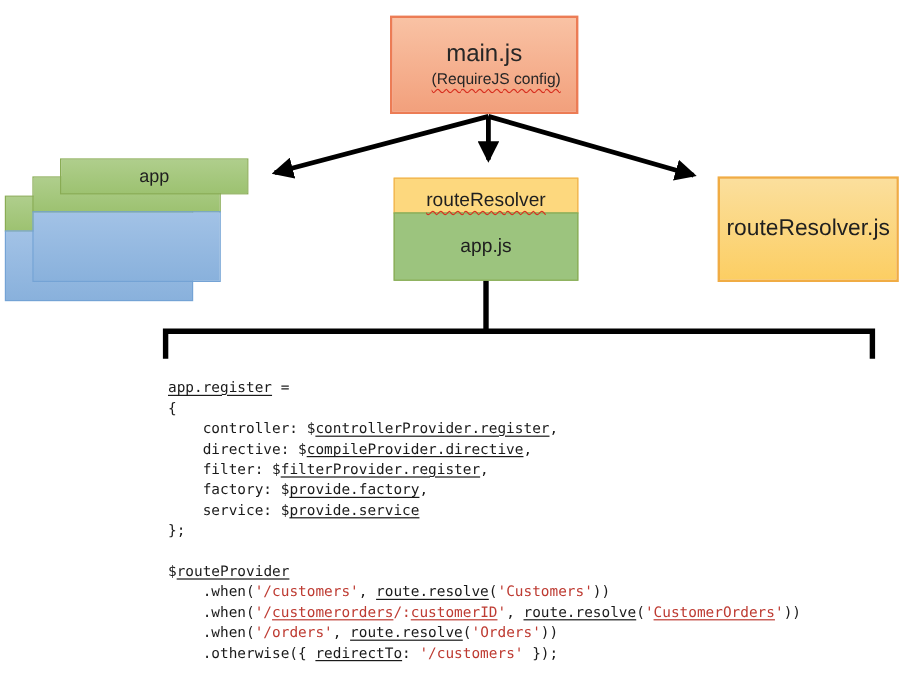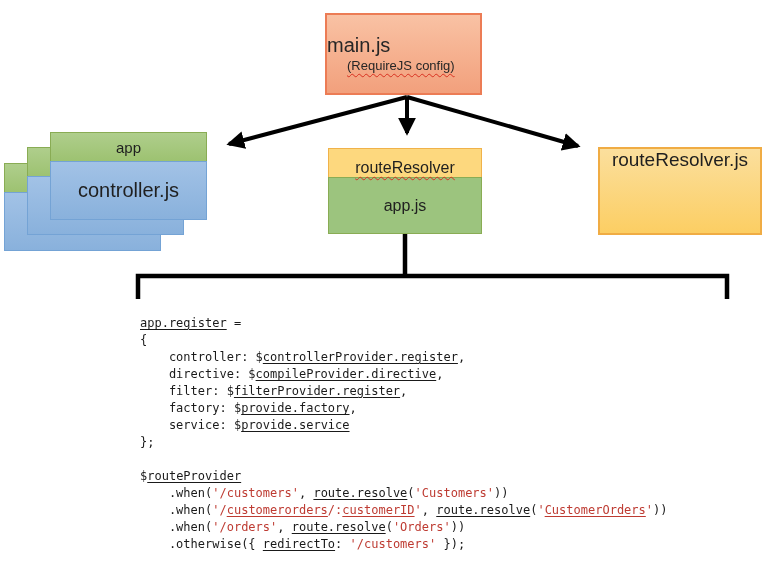--- a/index.html
+++ b/index.html
@@ -2,21 +2,21 @@
 <html style="--main-fill-top: #F9C2A4; --main-fill-bottom: #F2A07C; --main-border: #EC7C55; --green-fill-top: #AFCE8C; --green-fill-bottom: #9DC271; --green-border: #89AC54; --green2-fill: #9CC47E; --blue-fill-top: #A2C2E6; --blue-fill-bottom: #89B1DC; --blue-border: #74A3D5; --yellow-fill: #FDD87E; --yellow-border: #F0B24A; --gold-fill-top: #FBDF9D; --gold-fill-bottom: #FCCE63; --gold-border: #F0AC44; --code-text: #1A1A1A; --string-red: #BE3B32; --wavy-red: #D83020; --line-black: #000000;"><head>
 <meta charset="utf-8">
 <style>
   html,body { margin:0; padding:0; background:#fff; }
   .canvas {
     position:relative; width:765px; height:561px; background:#ffffff;
     font-family:"Liberation Sans", sans-serif; overflow:hidden;
   }
   svg.connectors { position:absolute; left:0; top:0; z-index:0; }
 
-  .box { position:absolute; box-sizing:border-box; display:flex; justify-content:center; z-index:1; }
+  .box { position:absolute; box-sizing:border-box; display:flex; align-items:center; justify-content:center; z-index:1; }
 
   
   .main-box {
     left:325px; top:13px; width:157px; height:82px;
     border:2px solid var(--main-border);
     background:linear-gradient(to bottom, var(--main-fill-top), var(--main-fill-bottom));
     flex-direction:column;
   }
   .main-title { font-size:20px; color:#262626; line-height:24px; }
   .main-sub   { font-size:13px; color:#262626; line-height:18px;margin-left:20px; }
@@ -53,21 +53,21 @@
   .mid-box .bdy {
     box-sizing:border-box; height:57px; margin-top:-1px;
     background:var(--green2-fill);
     border:1.5px solid var(--green-border);
     display:flex; align-items:center; justify-content:center;
     font-size:16px; color:#1f1f1f;
   }
 
   
   .right-box {
-    left:598px; top:147px; width:164px; height:88px;
+    left:598px; top:147px; width:151px; height:88px;
     border:2px solid var(--gold-border);
     background:linear-gradient(to bottom, var(--gold-fill-top), var(--gold-fill-bottom));
     font-size:19px; color:#1f1f1f;
   }
 
   
   .code {
     position:absolute; left:140px; top:315px; z-index:1;
     font-family:"DejaVu Sans Mono","Liberation Mono",monospace;
     font-size:12px; line-height:17px; color:var(--code-text);
@@ -111,21 +111,20 @@
   <div class="card card-3">
     <div class="hdr"></div>
     <div class="bdy"></div>
   </div>
   <div class="card card-2">
     <div class="hdr"></div>
     <div class="bdy"></div>
   </div>
   <div class="card card-1">
     <div class="hdr">app</div>
-    <div class="bdy">controller.js</div>
   </div>
 
   <div class="mid-box">
     <div class="hdr">
         <span class="wavy">routeResolver</span>
       </div>
     <div class="bdy">app.js</div>
   </div>
 
   <div class="box right-box">

